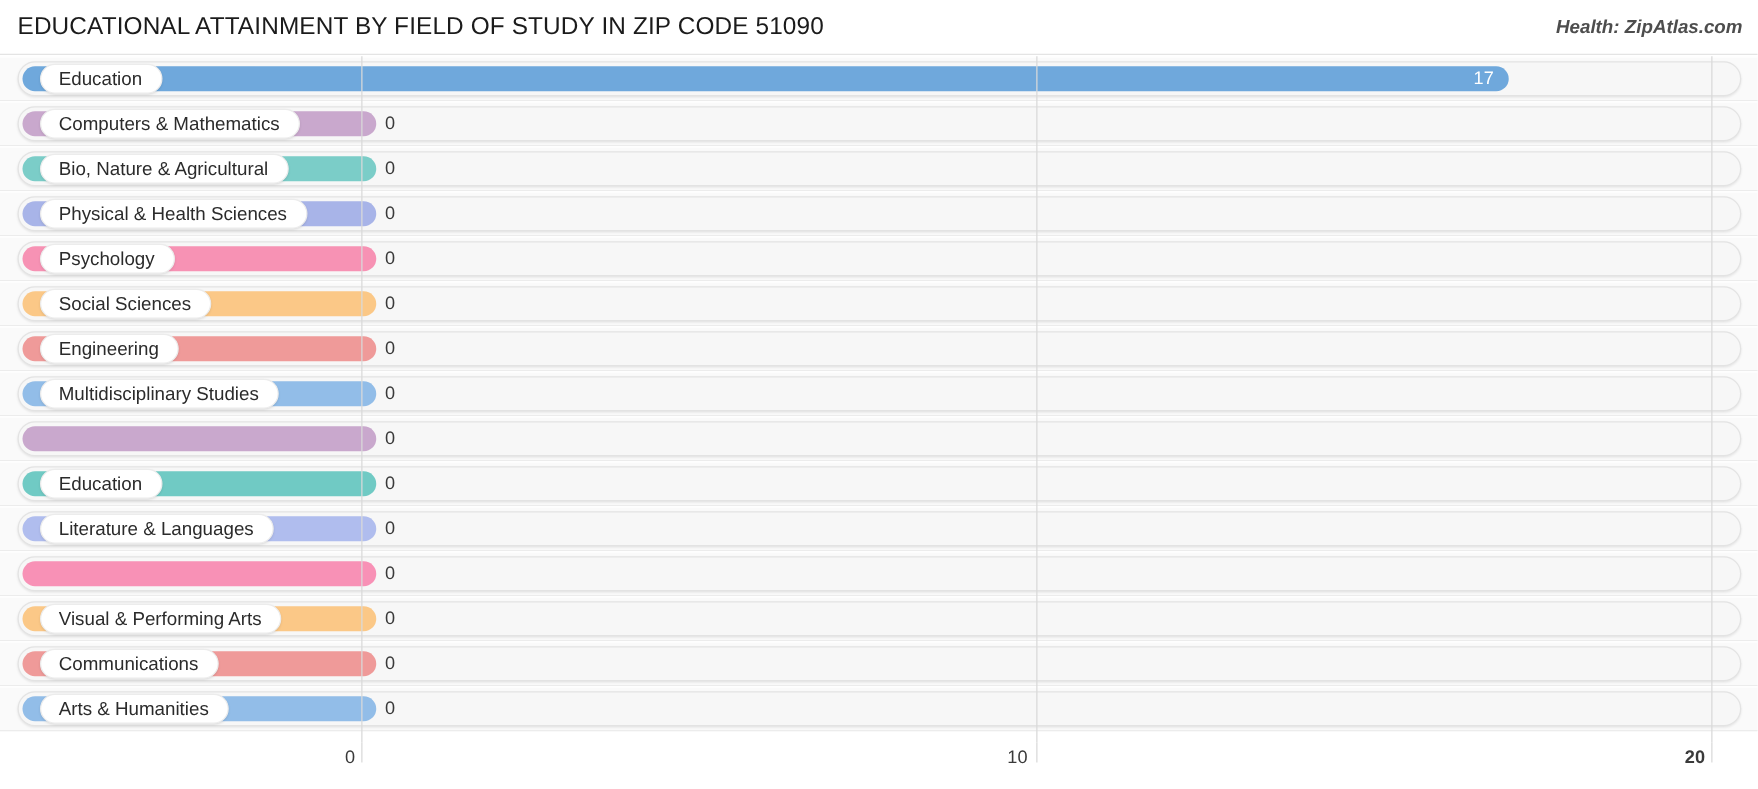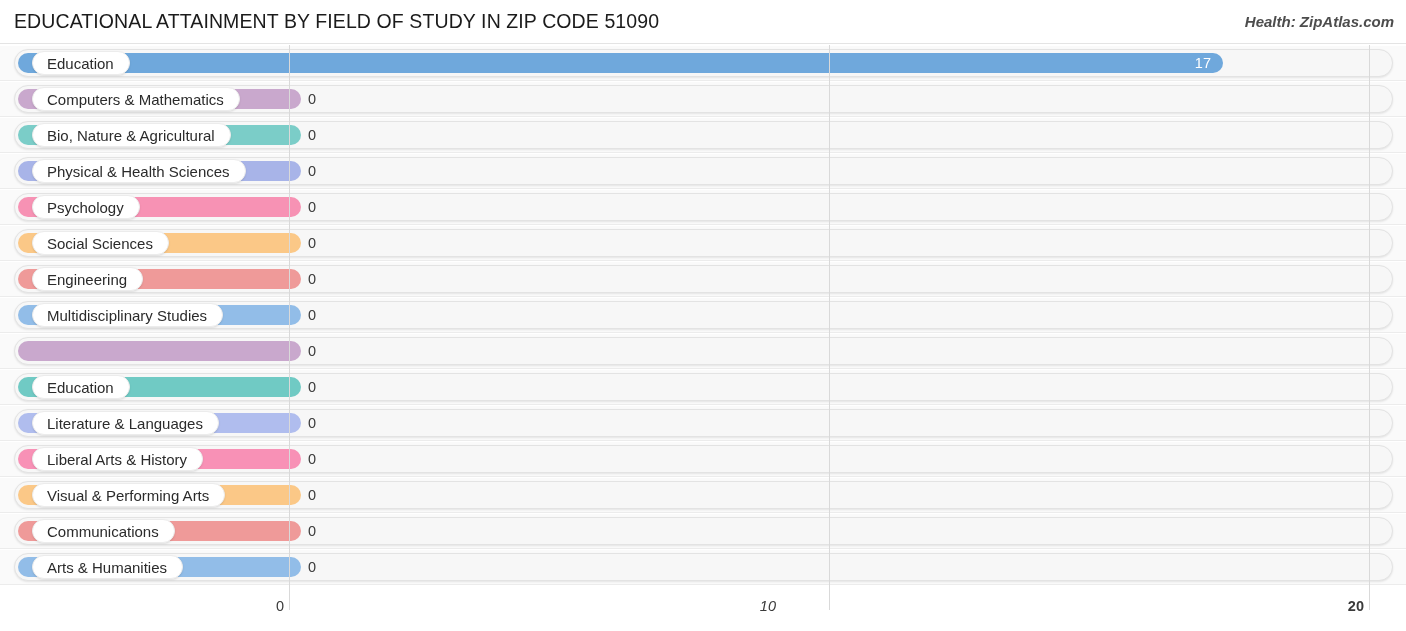--- a/index.html
+++ b/index.html
@@ -167,21 +167,21 @@
   <div id="source-label">Health: ZipAtlas.com</div>
 </div>
 
 <div id="plot">
     <div class="gridline" style="left: 289px;"></div>
     <div class="gridline" style="left: 829px;"></div>
     <div class="gridline" style="left: 1369px;"></div>
     <div class="row" style="top: 0px;">
       <div class="row-bg"></div>
       <div class="track"></div>
-      <div class="bar" style="width: 1189px; background: rgb(111, 168, 220); padding-left: 16px;">
+      <div class="bar" style="width: 1189px; background: rgb(111, 168, 220);">
         <span class="bar-value-in">17</span>
       </div>
       <div class="cat-pill">Education</div>
     </div>
     <div class="row" style="top: 36px;">
       <div class="row-bg"></div>
       <div class="track"></div>
       <span class="bar-value-out" style="left: 308px; top: 18px;">0</span>
       <div class="bar" style="width: 283px; background: rgb(201, 168, 205);"></div>
       <div class="cat-pill">Computers &amp; Mathematics</div>
@@ -246,21 +246,20 @@
       <div class="track"></div>
       <span class="bar-value-out" style="left: 308px; top: 18px;">0</span>
       <div class="bar" style="width: 283px; background: rgb(176, 189, 238);"></div>
       <div class="cat-pill">Literature &amp; Languages</div>
     </div>
     <div class="row" style="top: 396px;">
       <div class="row-bg"></div>
       <div class="track"></div>
       <span class="bar-value-out" style="left: 308px; top: 18px;">0</span>
       <div class="bar" style="width: 283px; background: rgb(248, 145, 182);"></div>
-      <div class="cat-pill">Liberal Arts &amp; History</div>
     </div>
     <div class="row" style="top: 432px;">
       <div class="row-bg"></div>
       <div class="track"></div>
       <span class="bar-value-out" style="left: 308px; top: 18px;">0</span>
       <div class="bar" style="width: 283px; background: rgb(251, 200, 135);"></div>
       <div class="cat-pill">Visual &amp; Performing Arts</div>
     </div>
     <div class="row" style="top: 468px;">
       <div class="row-bg"></div>
@@ -275,16 +274,16 @@
       <span class="bar-value-out" style="left: 308px; top: 18px;">0</span>
       <div class="bar" style="width: 283px; background: rgb(146, 189, 232);"></div>
       <div class="cat-pill">Arts &amp; Humanities</div>
     </div>
   </div>
 
 <div id="axis">
     <div class="axis-tick" style="left: 289px;"></div>
     <div class="tick-label" style="left: 284px;">0</div>
     <div class="axis-tick" style="left: 829px;"></div>
-    <div class="tick-label" style="left: 776px; font-style: italic;">10</div>
+    <div class="tick-label" style="left: 822px;">10</div>
     <div class="axis-tick" style="left: 1369px;"></div>
     <div class="tick-label" style="left: 1364px; font-weight: bold;">20</div>
   </div>
 
 </body></html>

